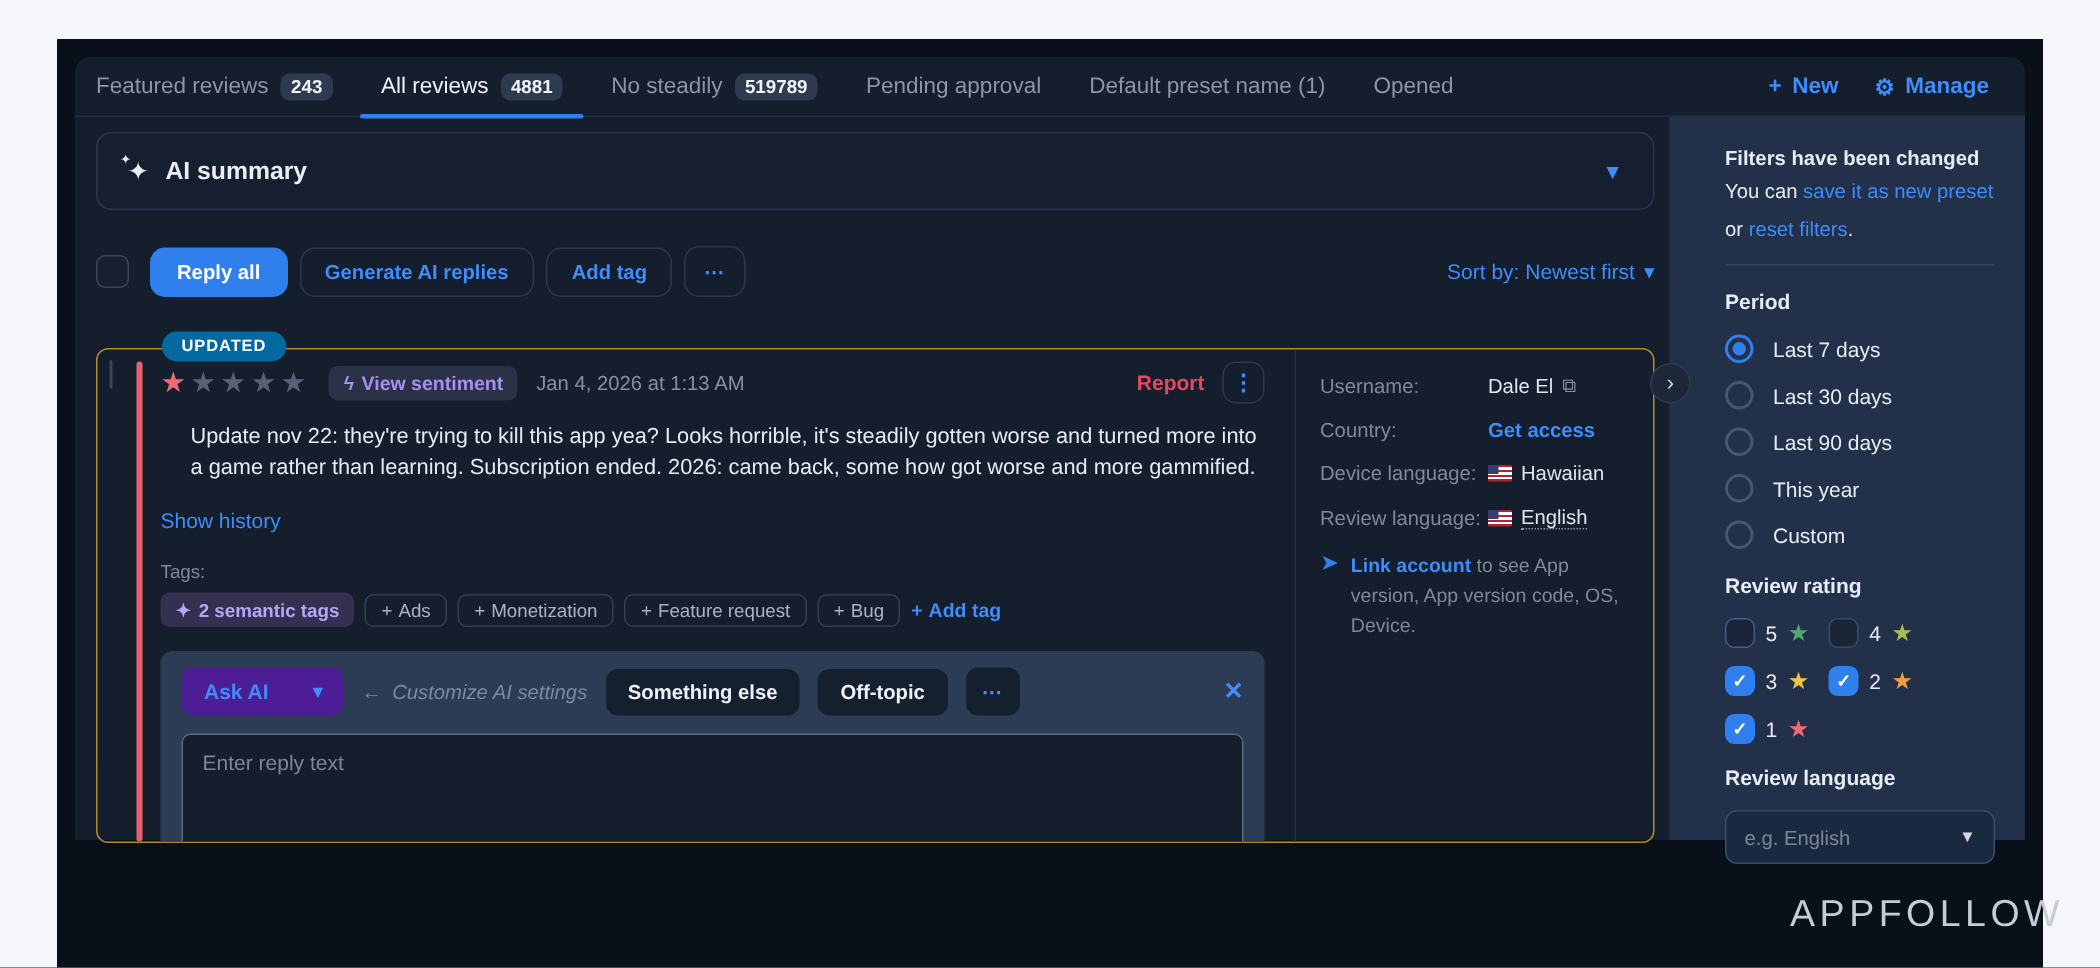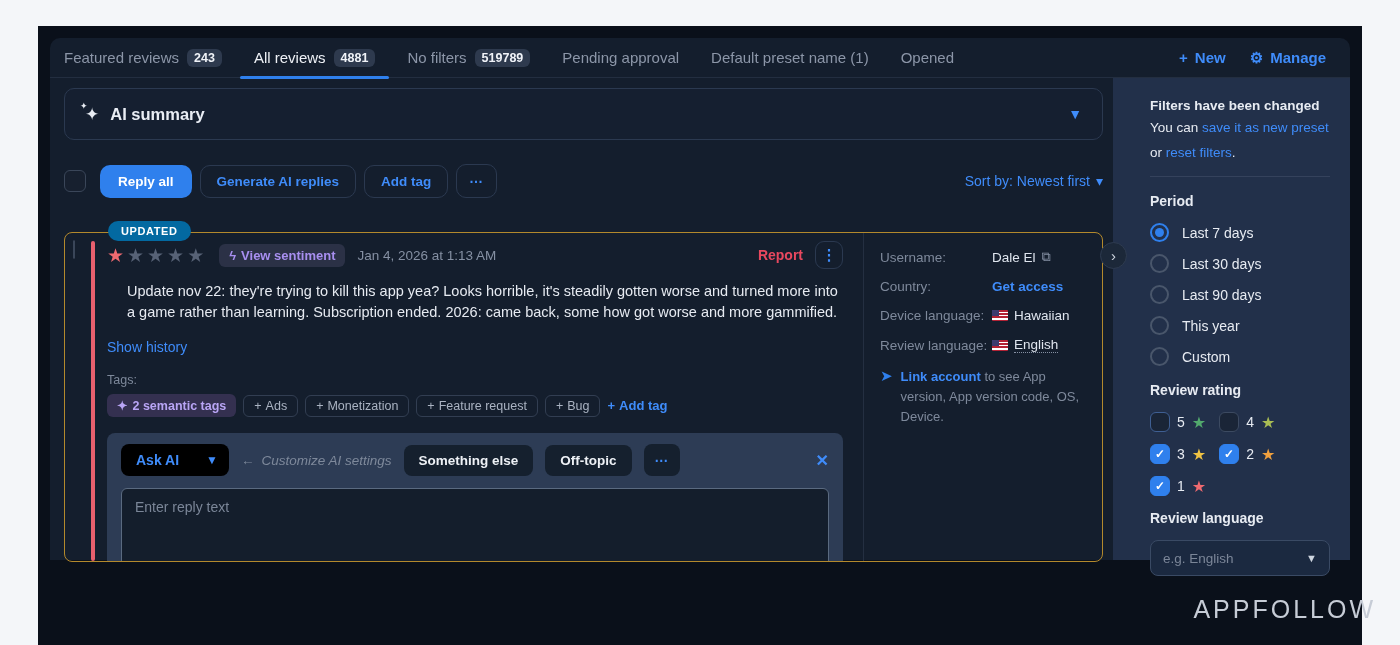--- a/index.html
+++ b/index.html
@@ -57,21 +57,21 @@
   .tags-label { margin-top:17px; color:#7e899b; font-size:12.5px; }
   .chips { margin-top:7px; display:flex; align-items:center; gap:7px; flex-wrap:nowrap; }
   .chip-sem { background:#343050; color:#b9a5f5; font-size:12.5px; font-weight:bold; border-radius:6px; padding:4px 10px; display:flex; gap:5px; align-items:center; cursor:pointer; }
   .chip { border:1px solid #323e52; color:#aab3c2; font-size:12.5px; border-radius:6px; padding:3px 10px; cursor:pointer; white-space:nowrap; }
   .chip .plus, .addtag .plus { margin-right:4px; }
   .addtag { color:#3f8cfa; font-size:13px; font-weight:bold; cursor:pointer; white-space:nowrap; }
 
   
   .ask-panel { margin-top:16px; background:#2d3c55; border-radius:8px; padding:11px 14px; height:220px; }
   .ask-head { display:flex; align-items:center; gap:12px; }
-  .split-btn { display:flex; background:#000000; border-radius:8px; overflow:hidden; align-items:flex-start; cursor:pointer; }
+  .split-btn { display:flex; background:#4c1d95; border-radius:8px; overflow:hidden; align-items:flex-start; cursor:pointer; }
   .split-main { color:#3f8cfa; font-weight:bold; font-size:14px; padding:8px 15px; }
   .split-div { width:1px; background:#2b3950; }
   .split-caret { color:#3f8cfa; font-size:12px; padding:9px 11px; }
   .customize { color:#7e899b; font-size:13.5px; font-style:italic; display:flex; gap:7px; align-items:center; cursor:pointer; }
   .quick { background:#15202e; color:#eef1f6; font-weight:bold; font-size:13.5px; border-radius:8px; padding:8px 15px; cursor:pointer; white-space:nowrap; }
   .quick.dots { color:#3f8cfa; letter-spacing:1px; padding:8px 11px; }
   .ask-close { margin-left:auto; color:#3f8cfa; font-size:16px; font-weight:bold; cursor:pointer; }
   .reply-area { margin-top:12px; width:100%; height:150px; background:#141e2c; border:1px solid #5a6a80; border-radius:6px; color:#aeb8c8; font-size:14px; padding:10px 13px; resize:none; font-family:inherit; }
   .reply-area::placeholder { color:#7b8698; }
 
@@ -125,21 +125,21 @@
     <div class="tabbar">
       <div class="tab">
         <span>Featured reviews</span>
         <span class="badge">243</span>
       </div>
       <div class="tab active">
         <span>All reviews</span>
         <span class="badge">4881</span>
       </div>
       <div class="tab">
-        <span>No filters</span>
+        <span>No steadily</span>
         <span class="badge">519789</span>
       </div>
       <div class="tab">
         <span>Pending approval</span>
 
       </div>
       <div class="tab">
         <span>Default preset name (1)</span>
 
       </div>

